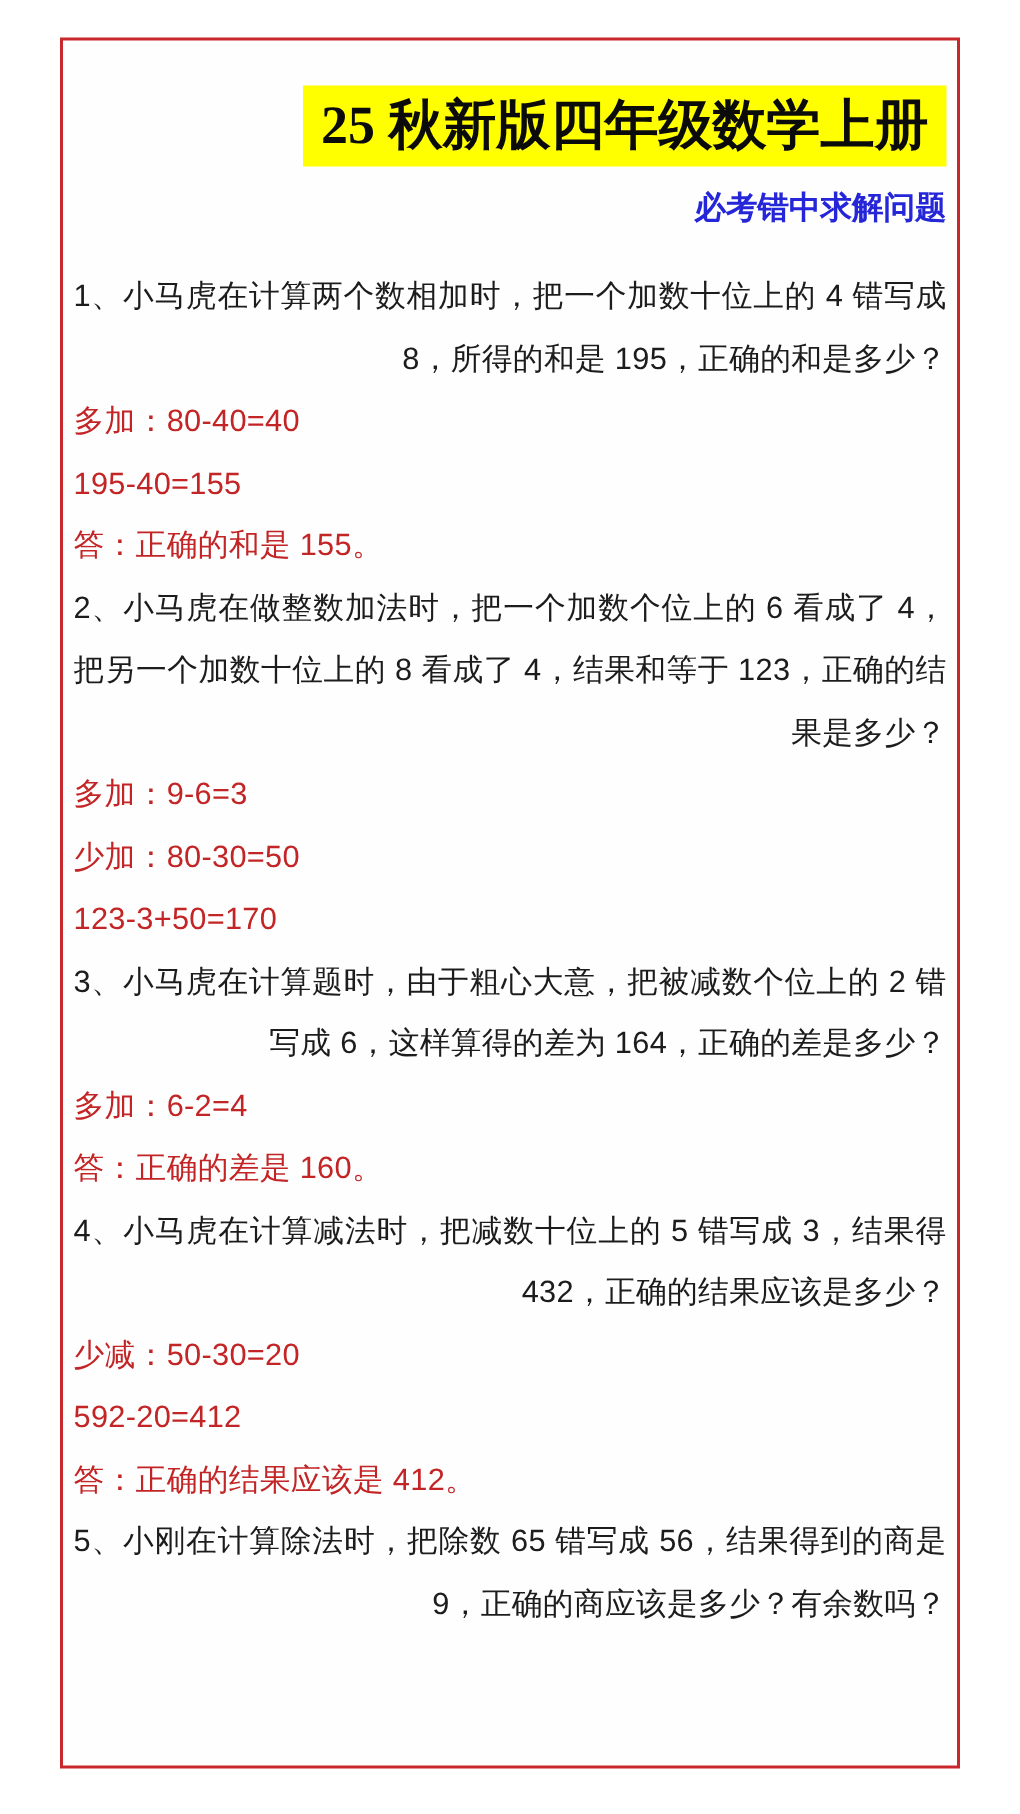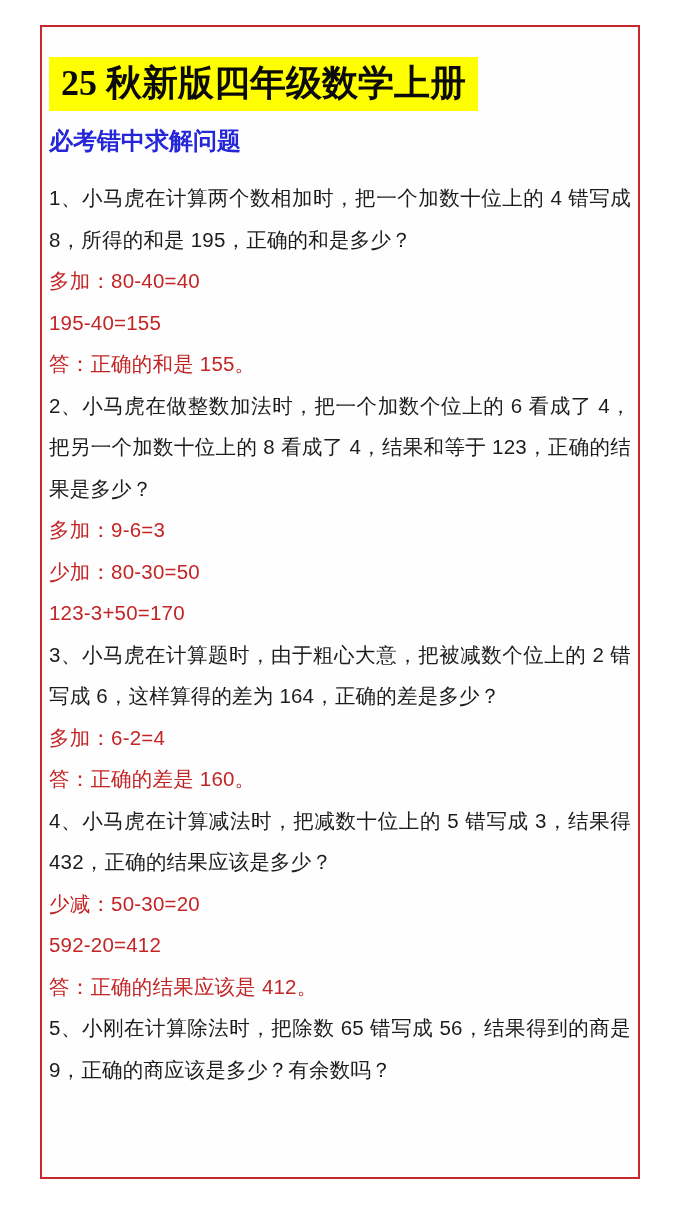--- a/index.html
+++ b/index.html
@@ -24,55 +24,55 @@
     position:absolute;
     left:40px;
     top:25px;
     width:600px;
     height:1154px;
     border:2px solid var(--border-red);
     background:#fefefe;
     padding:30px 7px 0 7px;
   }
   .title-wrap{
-    text-align:left;
+    text-align:right;
   }
   .main-title{
     font-family:"Liberation Serif", "DejaVu Serif", serif;
     font-size:36px;
     font-weight:900;
     line-height:50px;
     color:#0b0b0b;
   }
   .hl{
     background:var(--highlight-yellow);
     padding:1px 12px 3px 12px;
     display:inline-block;
   }
   .subtitle{
-    font-family:Liberation Sans, sans-serif;
-    font-size:24px;
+    font-family:Liberation Mono, monospace;
+    font-size:21px;
     font-weight:900;
     line-height:54px;
     color:var(--subtitle-blue);
     margin-top:3px;
   }
   .content{
     margin-top:9px;
   }
   .line{
     font-size:20.5px;
     font-weight:400;
     line-height:41.5px;
     height:41.5px;
     white-space:normal;
     overflow:hidden;
     letter-spacing:0.2px;
   }
-  .q{color:var(--question-black);}
+  .q{color:var(--question-black);text-align:right;}
   .s{color:var(--answer-red);}
   .fill{
     text-align:justify;
     text-align-last:justify;
   }
 </style>
 </head>
 <body>
 
 <div class="sheet">

